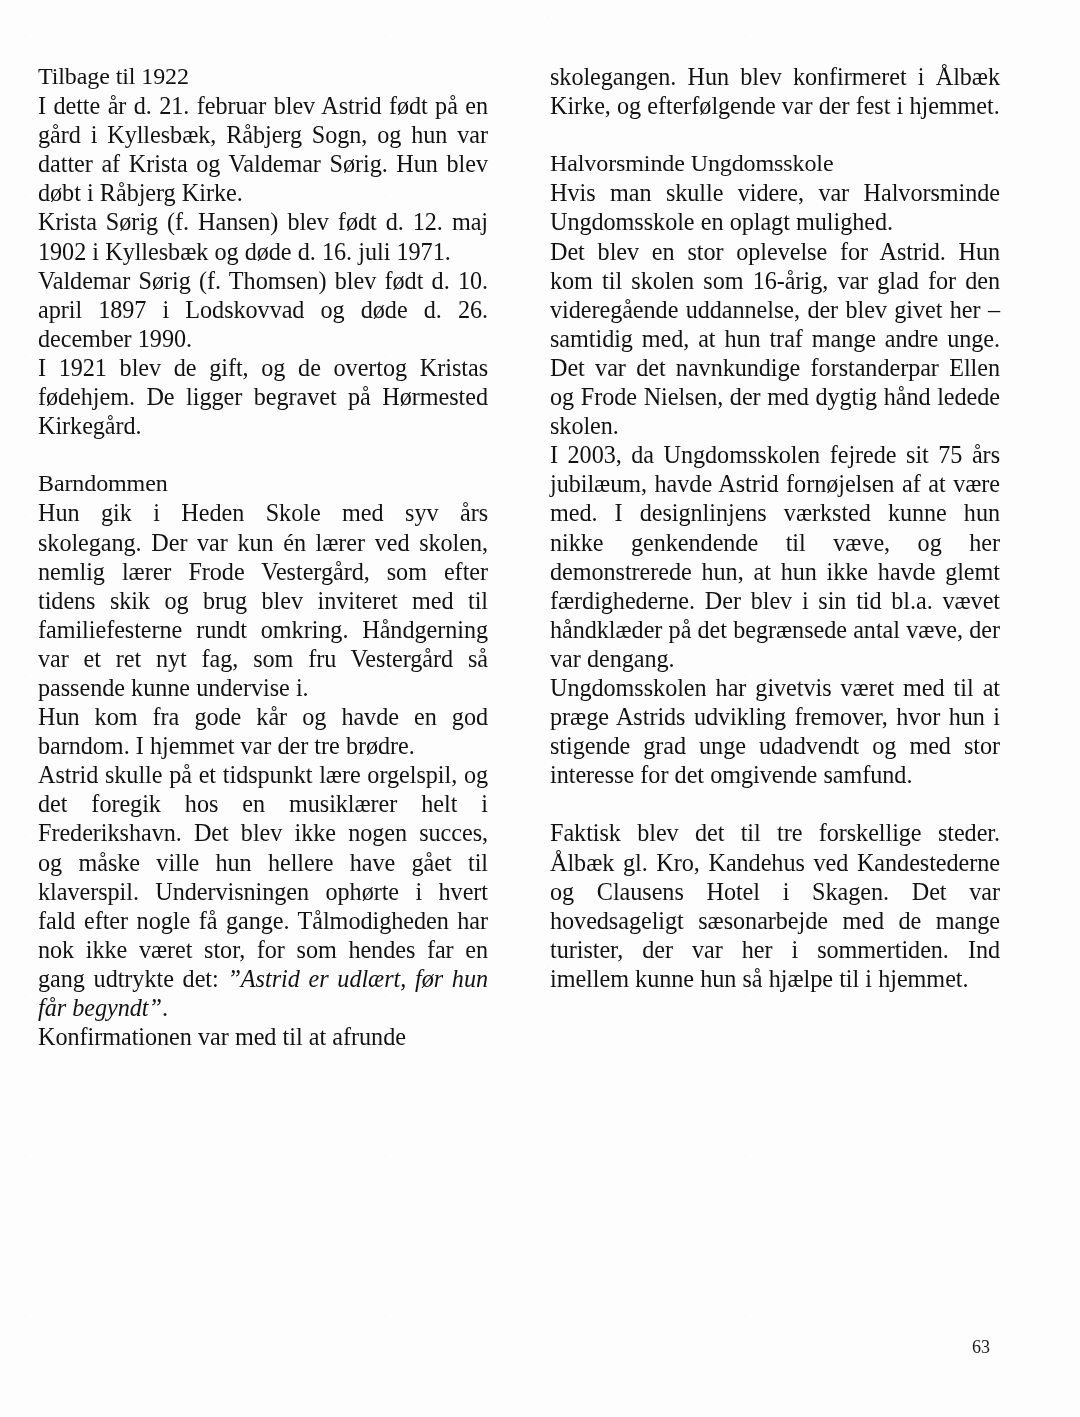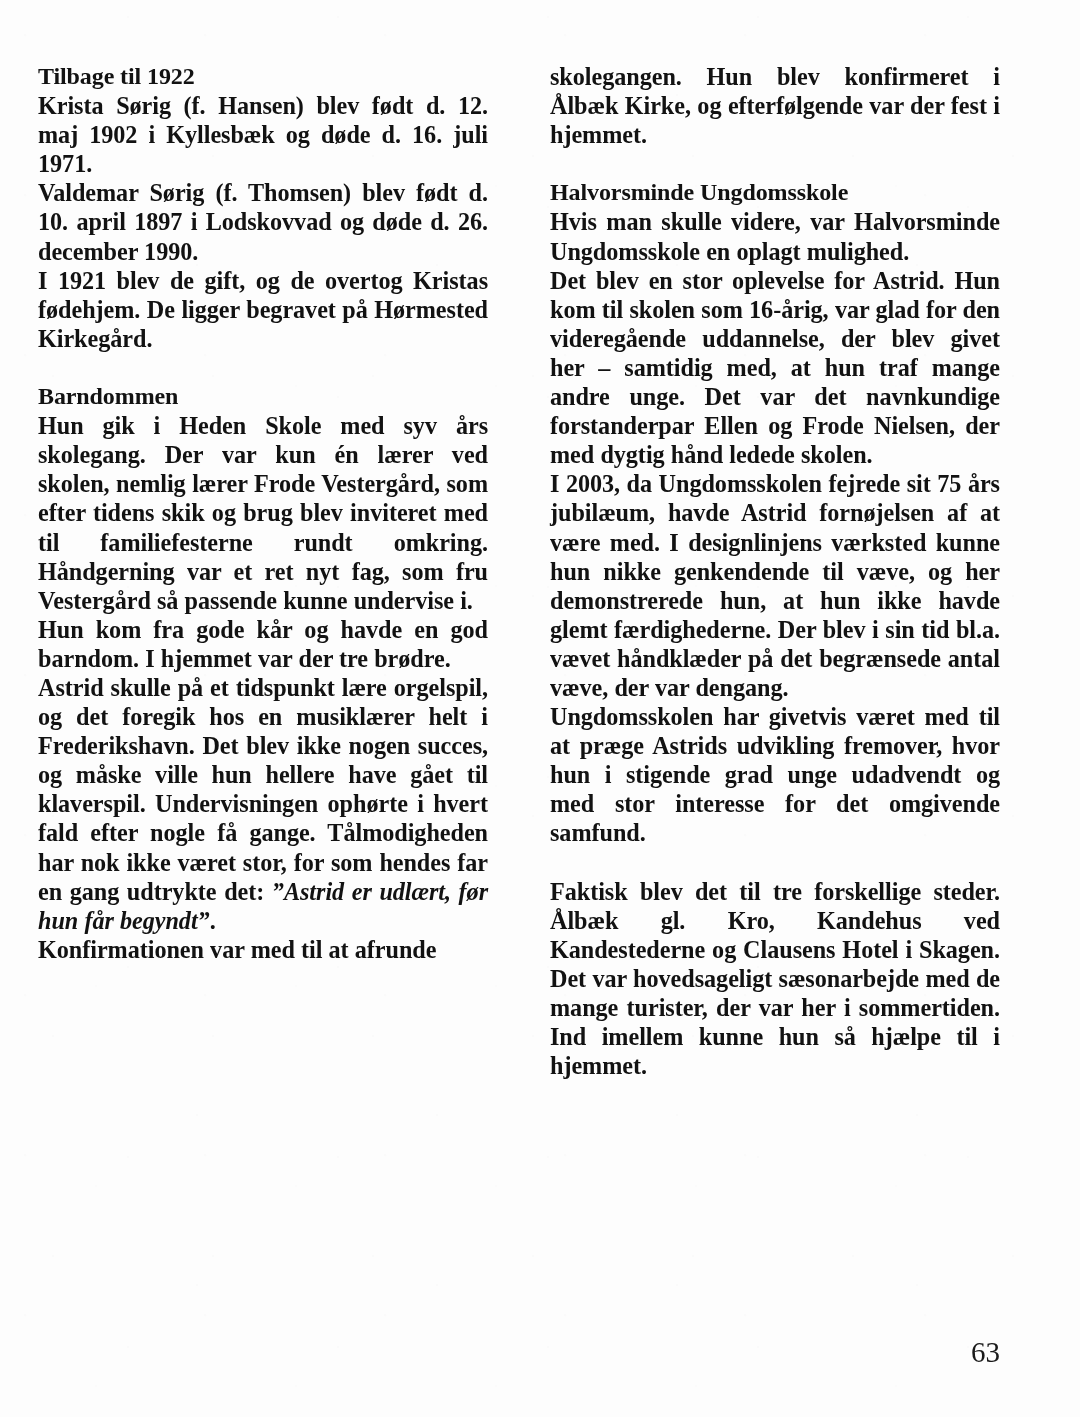--- a/index.html
+++ b/index.html
@@ -56,66 +56,66 @@
   
   .body-text {
     font-size: 24.2px;
     line-height: 29.1px;
     text-align: justify;
     text-justify: inter-word;
     hyphens: none;
     margin: 0;
     letter-spacing: -0.05px;
     word-spacing: 0.2px;
-    font-weight: bold;
   }
 
   .body-text.last-line-left {
     text-align-last: left;
   }
 
   .heading {
     font-size: 24px;
     line-height: 29.1px;
-    font-weight: bold;
+    font-weight: normal;
     margin: 0;
     text-align: left;
     letter-spacing: -0.1px;
   }
 
   
   .section-gap {
     height: 29.1px;
   }
 
   em.quote {
     font-style: italic;
   }
 
   .page-number {
     position: absolute;
-    right: 80px;
+    right: 90px;
     top: 1338px;
-    font-size: 29px;
+    font-size: 18px;
     line-height: 1;
     color: #1a1a1a;
   }
 </style>
 </head>
 <body>
 
 <div class="page">
   <div class="paper-grain"></div>
 
   <div class="columns">
 
     <div class="column">
 
       <h2 class="heading">Tilbage til 1922</h2>
 
+      <p class="body-text last-line-left">I dette år d. 21. februar blev Astrid født på en gård i Kyllesbæk, Råbjerg Sogn, og hun var datter af Krista og Valdemar Sørig. Hun blev døbt i Råbjerg Kirke.</p>
 
       <p class="body-text last-line-left">Krista Sørig (f. Hansen) blev født d. 12. maj 1902 i Kyllesbæk og døde d. 16. juli 1971.</p>
 
       <p class="body-text last-line-left">Valdemar Sørig (f. Thomsen) blev født d. 10. april 1897 i Lodskovvad og døde d. 26. december 1990.</p>
 
       <p class="body-text last-line-left">I 1921 blev de gift, og de overtog Kristas fødehjem. De ligger begravet på Hørmested Kirkegård.</p>
 
       <div class="section-gap"></div>
 
       <h2 class="heading">Barndommen</h2>

